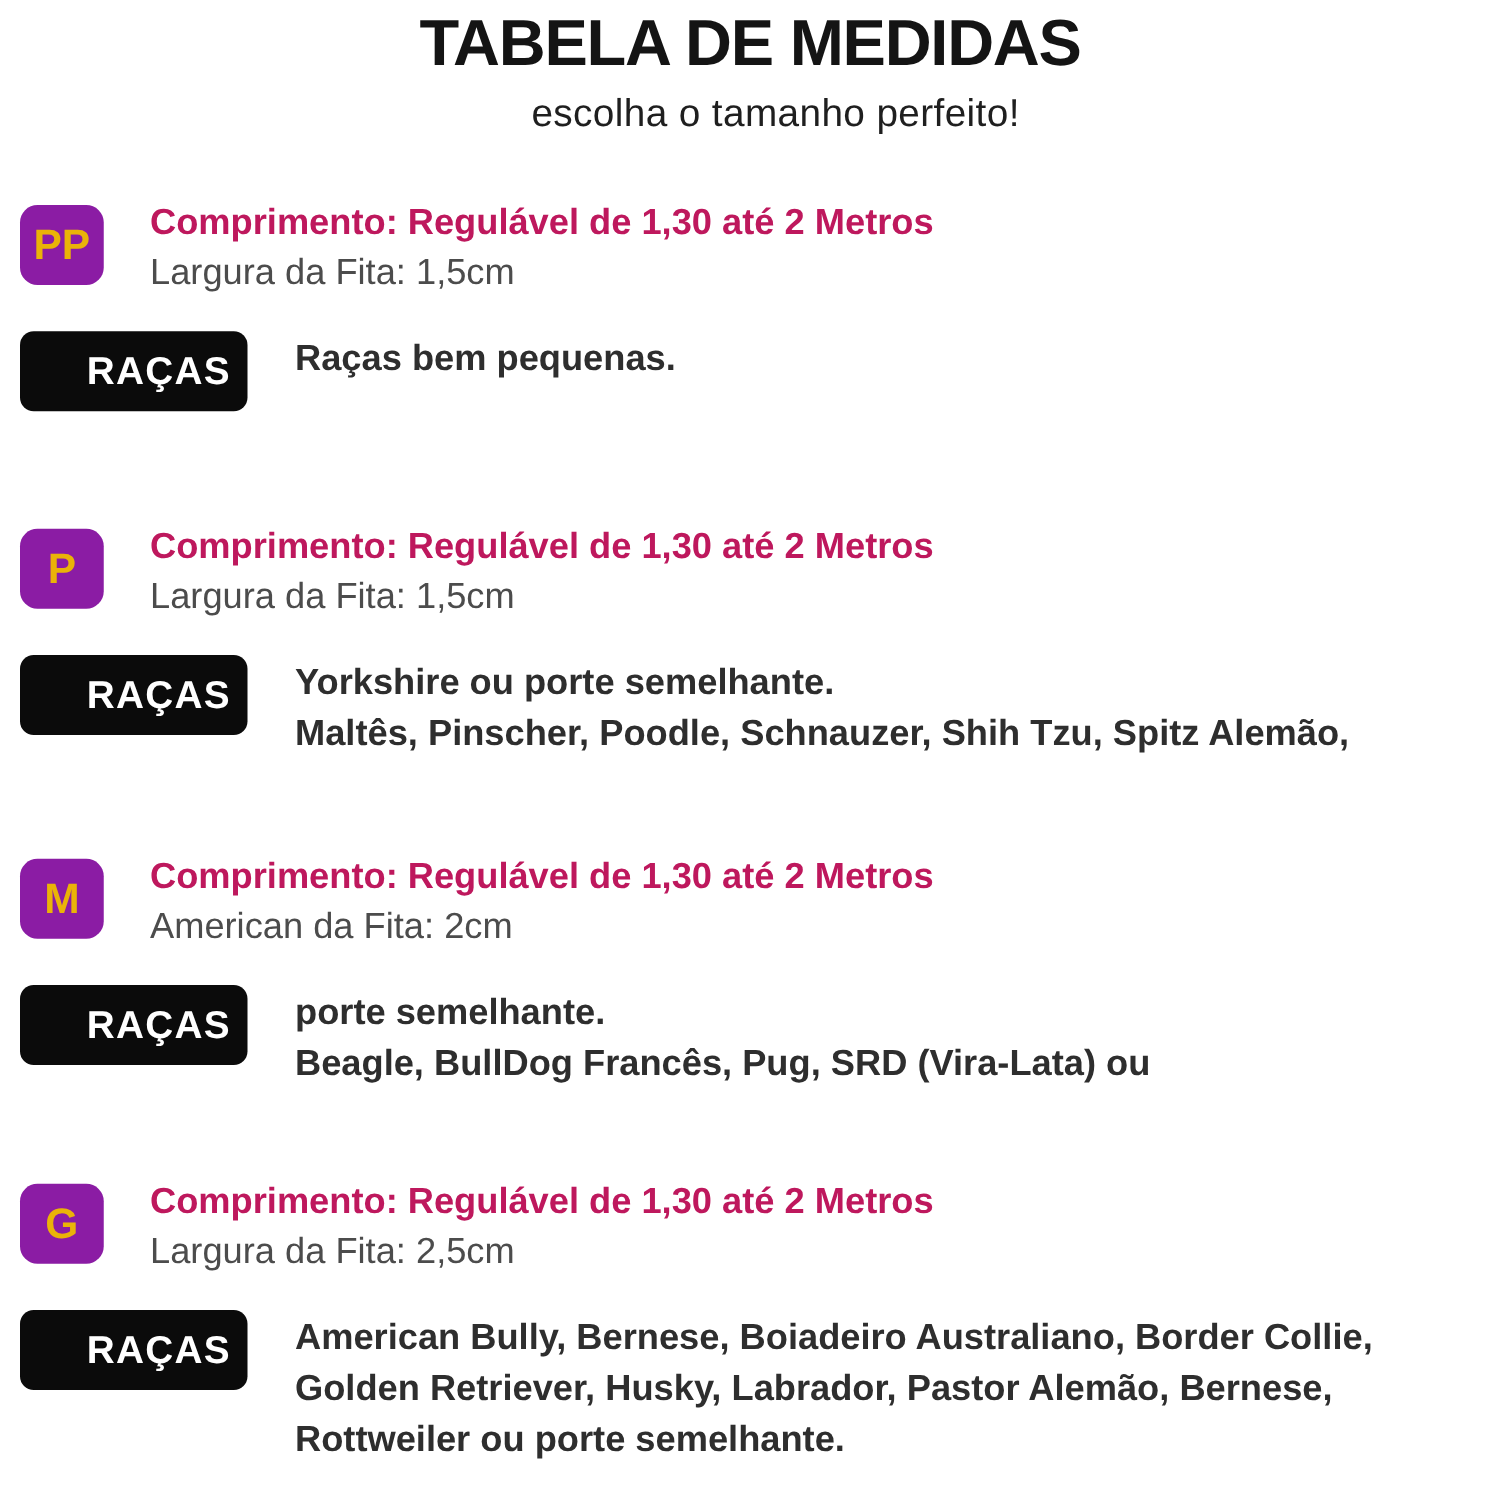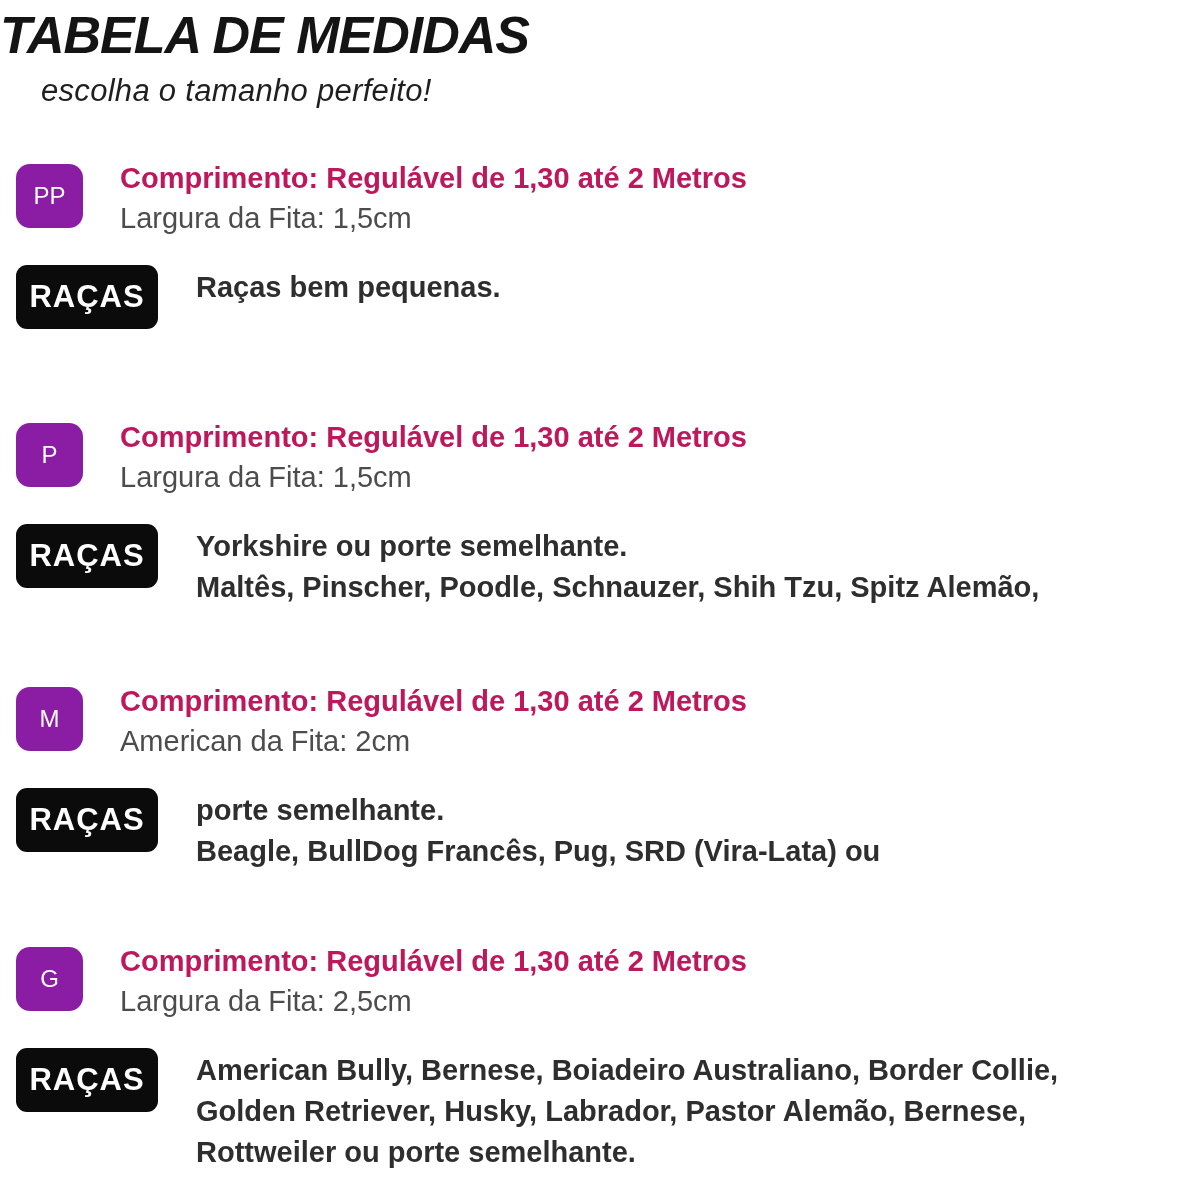--- a/index.html
+++ b/index.html
@@ -16,21 +16,21 @@
     background: #ffffff;
     overflow: hidden;
   }
 
   
   .header {
     position: absolute;
     top: 8px;
     left: 0;
     right: 0;
-    font-style: italic;
+    text-align: center;
   }
   .title {
     font-size: 52px;
     font-weight: 800;
     letter-spacing: -1px;
     color: #141414;
     line-height: 1.05;
   }
   .subtitle {
     margin-top: 10px;
@@ -52,23 +52,23 @@
   #sec-m  { top: 687px; }
   #sec-g  { top: 947px; }
 
   .size-row { display: flex; align-items: flex-start; }
   .size-badge {
     flex: 0 0 auto;
     width: 67px;
     height: 64px;
     border-radius: 14px;
     background: var(--size-badge-purple, #8B1CA4);
-    color: #ffffff;
-    font-weight: 400;
-    font-size: 24px;
+    color: #eab308;
+    font-weight: 700;
+    font-size: 34px;
     display: flex;
     align-items: center;
     justify-content: center;
   }
   .size-info { margin-left: 37px; margin-top: -6px; }
   .spec-length {
     font-size: 29px;
     font-weight: 700;
     color: #be185d;
     line-height: 40px;
@@ -89,20 +89,21 @@
     height: 64px;
     border-radius: 11px;
     background: var(--breeds-badge-black, #0b0b0b);
     color: #ffffff;
     font-weight: 700;
     font-size: 31px;
     letter-spacing: 1px;
     display: flex;
     align-items: center;
     justify-content: center;
+    padding-left: 40px;
   }
   .breeds {
     margin-left: 38px;
     padding-top: 2px;
     font-size: 29px;
     font-weight: 700;
     color: #2e2e2e;
     line-height: 41px;
   }
   .breeds div { white-space: nowrap; }

